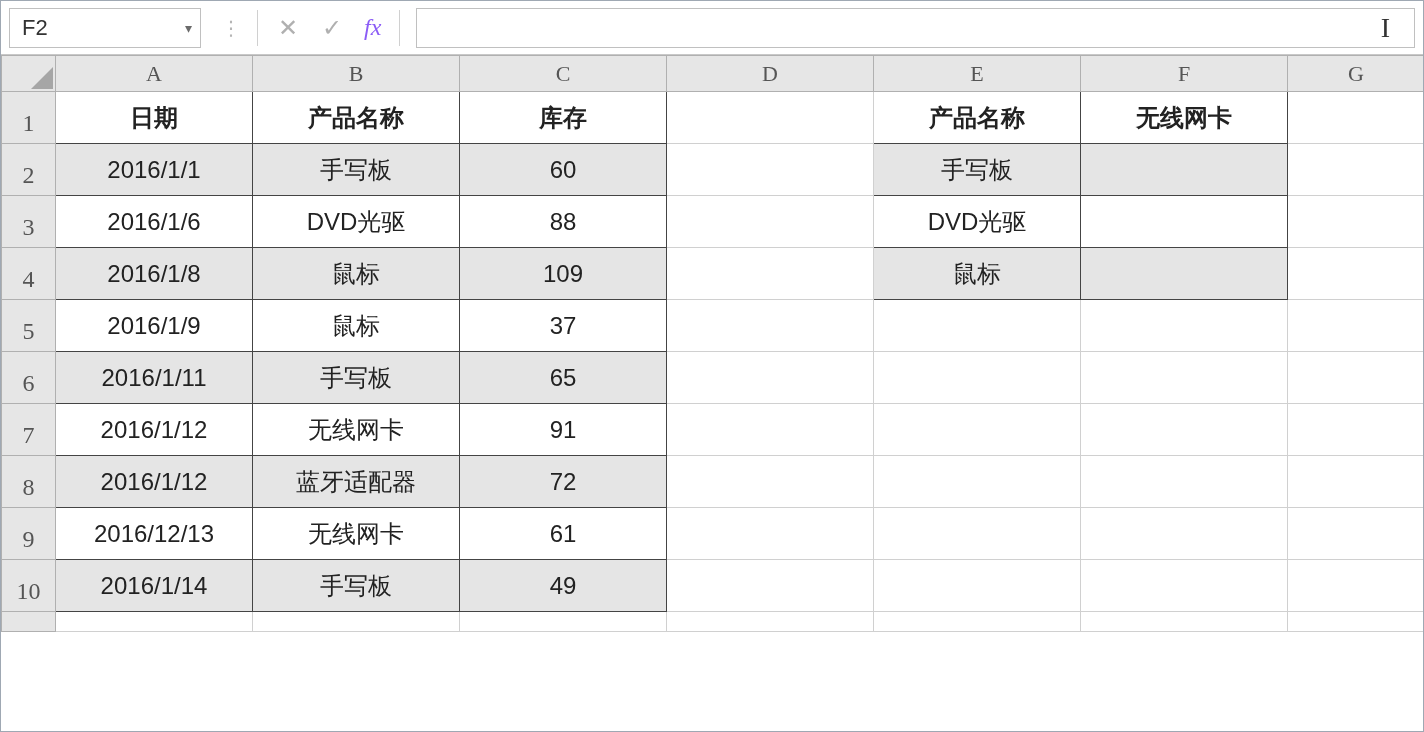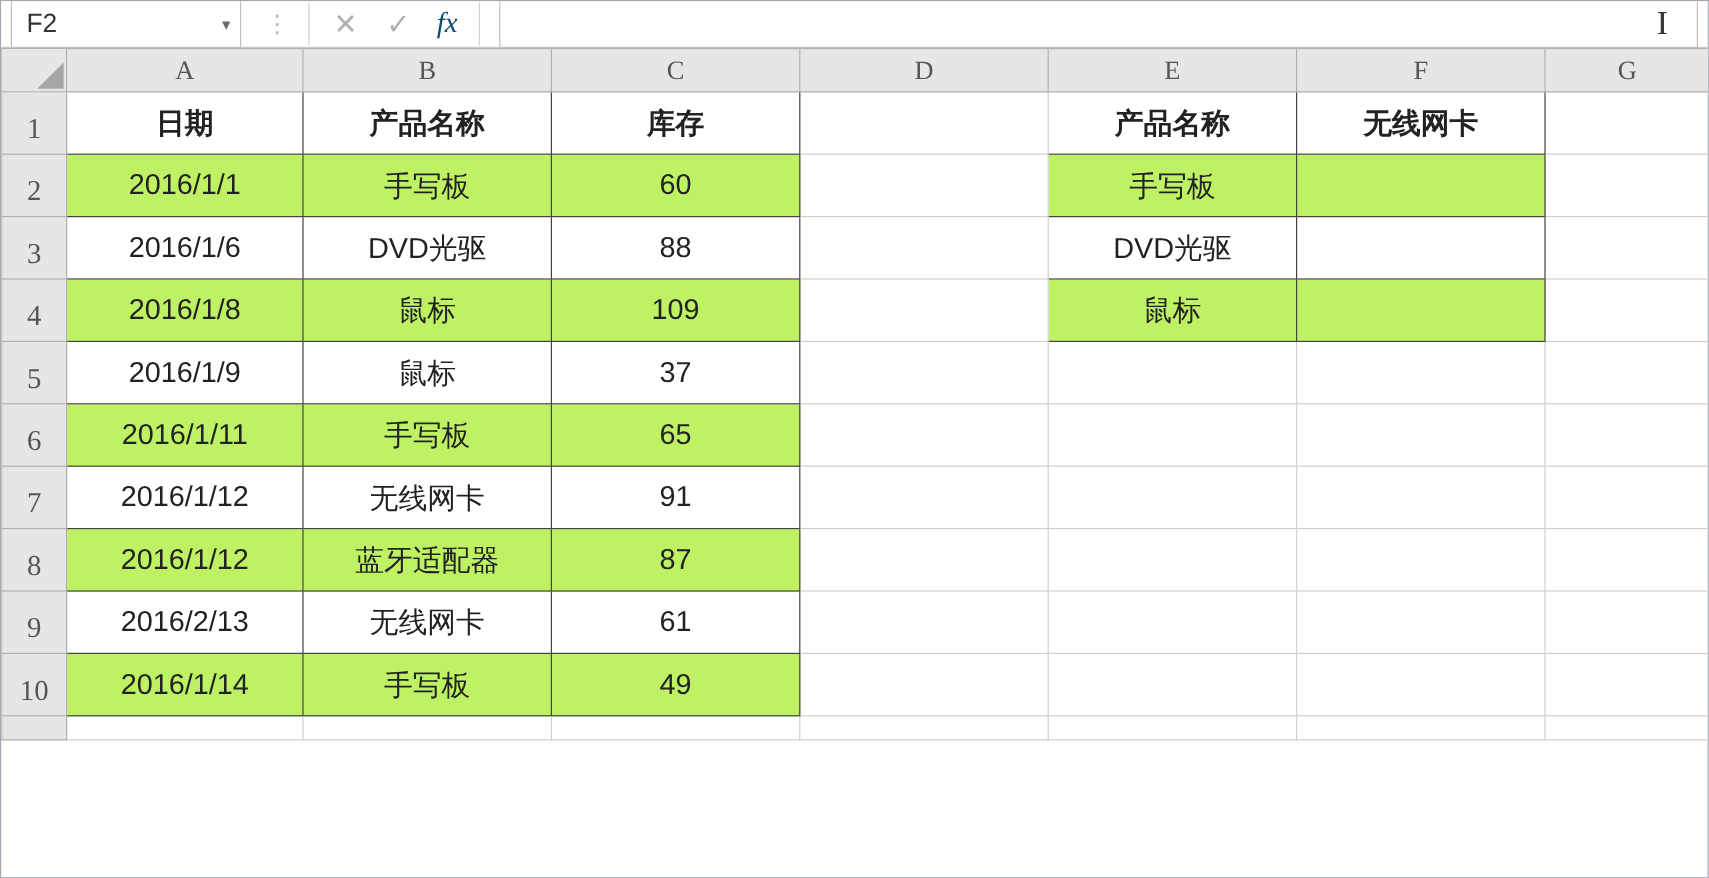--- a/index.html
+++ b/index.html
@@ -9,21 +9,21 @@
       width: 1424px;
       height: 732px;
       overflow: hidden;
       border: 1px solid #9fa8b3;
     }
     
     
     .formula-bar {
       display: flex;
       align-items: center;
-      height: 39px;
+      height: 54px;
       background: #fff;
       border-bottom: 1px solid #c8c8c8;
       padding: 6px 8px;
     }
     .name-box {
       width: 192px;
       height: 40px;
       border: 1px solid #c0c0c0;
       background: #fff;
       display: flex;
@@ -61,21 +61,21 @@
       height: 40px;
       display: flex;
       align-items: center;
       justify-content: center;
       color: #b0b0b0;
       font-size: 24px;
     }
     .fx-label {
       font-style: italic;
       font-size: 24px;
-      color: #0c4a6e;
+      color: #8b5cf6;
       padding: 0 10px;
       font-family: Georgia, serif;
     }
     .formula-input {
       flex: 1;
       height: 40px;
       border: 1px solid #c0c0c0;
       background: #fff;
       margin-left: 8px;
       position: relative;
@@ -150,21 +150,21 @@
       vertical-align: middle;
     }
     td.bordered {
       border: 1px solid #444;
     }
     td.header-cell {
       font-weight: bold;
       border: 1px solid #444;
     }
     td.shade {
-      background: #bef264;
+      background: #e5e5e5;
     }
     
     tr.short td.cell, tr.short .row-header {
       height: 20px;
       padding: 0;
     }
     
     .col-A { width: 197px; }
     .col-B { width: 207px; }
     .col-C { width: 207px; }
@@ -295,30 +295,30 @@
       <td class="cell"></td>
       <td class="cell"></td>
       <td class="cell"></td>
       <td class="cell"></td>
     </tr>
 
     <tr>
       <td class="row-header">8</td>
       <td class="cell bordered shade">2016/1/12</td>
       <td class="cell bordered shade">蓝牙适配器</td>
-      <td class="cell bordered shade">87</td>
+      <td class="cell bordered shade">72</td>
       <td class="cell"></td>
       <td class="cell"></td>
       <td class="cell"></td>
       <td class="cell"></td>
     </tr>
 
     <tr>
       <td class="row-header">9</td>
-      <td class="cell bordered">2016/2/13</td>
+      <td class="cell bordered">2016/12/13</td>
       <td class="cell bordered">无线网卡</td>
       <td class="cell bordered">61</td>
       <td class="cell"></td>
       <td class="cell"></td>
       <td class="cell"></td>
       <td class="cell"></td>
     </tr>
 
     <tr>
       <td class="row-header">10</td>

